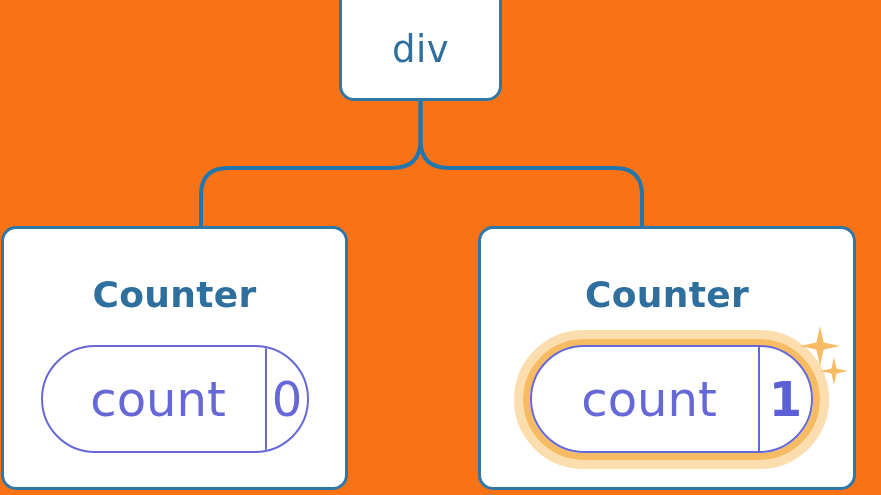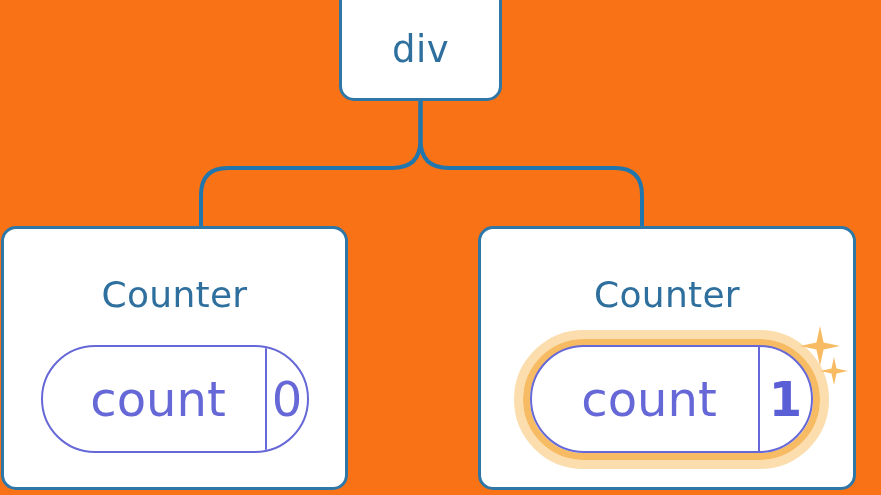--- a/index.html
+++ b/index.html
@@ -65,20 +65,21 @@
   .card-title {
     position: absolute;
     left: 0;
     right: 0;
     top: 48px;
     text-align: center;
     color: #2e6f9e;
     font-size: 36px;
     line-height: 1;
     letter-spacing: 0.3px;
+    font-weight: bold;
   }
 
   
   .pill {
     position: absolute;
     box-sizing: border-box;
     border: 2px solid #6568d6;
     border-radius: 999px;
     background: #ffffff;
     display: flex;

